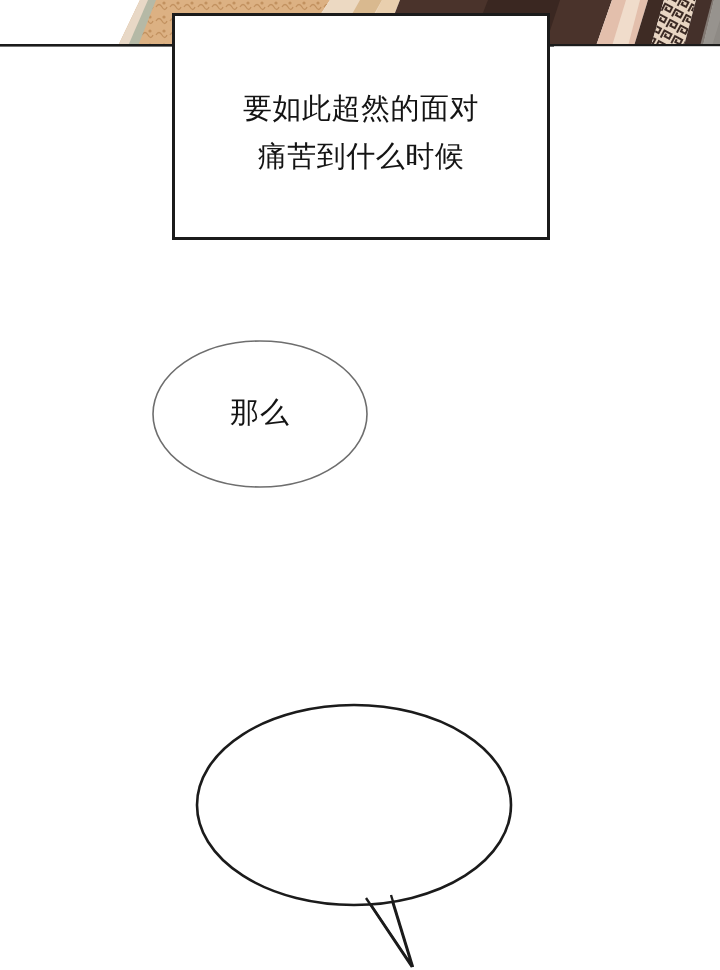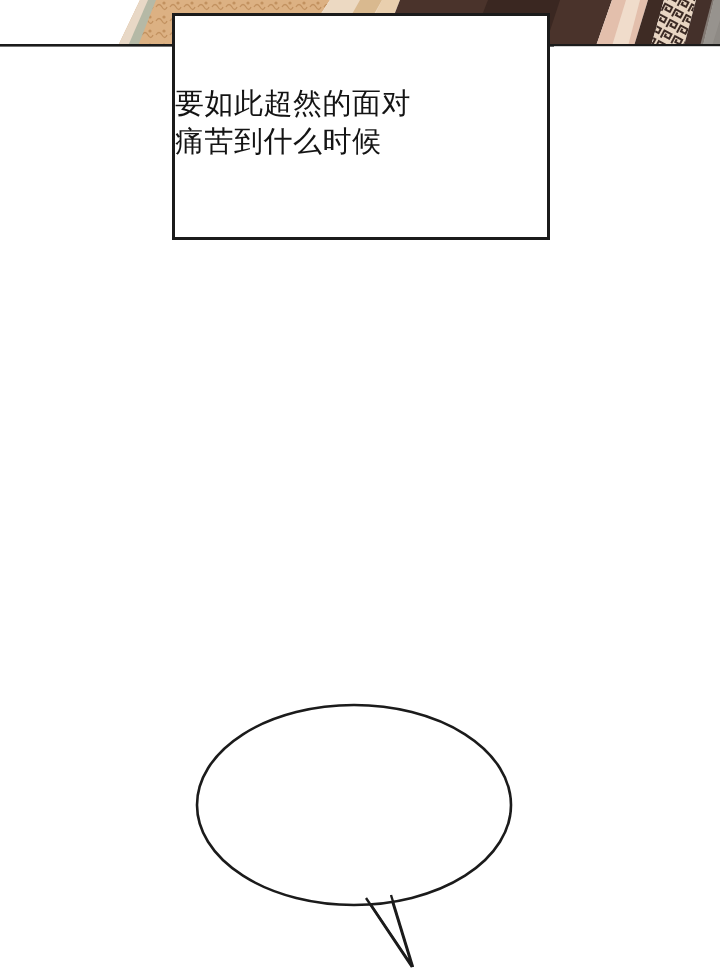--- a/index.html
+++ b/index.html
@@ -42,22 +42,23 @@
     background: #ffffff;
     border: 3px solid #1b1b1b;
     box-sizing: border-box;
     z-index: 5;
   }
   .narration-text {
     position: absolute;
     left: 0;
     right: 0;
     top: 68px;
+    text-align: center;
     font-size: 29px;
-    line-height: 38px;
+    line-height: 48px;
     color: #141414;
     font-weight: 400;
     letter-spacing: 0.5px;
     white-space: pre-line;
   }
 
   
   .bubble-small {
     position: absolute;
     left: 150px;
@@ -159,20 +160,26 @@
       <rect x="0" y="44" width="554" height="2.6" fill="#1b1b1b"></rect>
       <rect x="548" y="44" width="172" height="2.2" fill="#1b1b1b"></rect>
     </svg>
   </div>
 
   <div class="narration-box">
     <div class="narration-text">要如此超然的面对
 痛苦到什么时候</div>
   </div>
 
+  <div class="bubble-small">
+    <svg class="svg-layer" viewBox="0 0 220 152" preserveAspectRatio="none" xmlns="http://www.w3.org/2000/svg">
+      <ellipse cx="110" cy="76" rx="107" ry="73" fill="#ffffff" stroke="#6e6e6e" stroke-width="1.6"></ellipse>
+    </svg>
+    <div class="bubble-small-text">那么</div>
+  </div>
 
   <div class="bubble-large">
     <svg class="svg-layer" viewBox="0 0 330 272" preserveAspectRatio="none" xmlns="http://www.w3.org/2000/svg">
 
       <path d="M175 198 L222 268 L200 196 Z" fill="#ffffff" stroke="#1b1b1b" stroke-width="2.4" stroke-linejoin="miter"></path>
 
       <ellipse cx="164" cy="107" rx="157" ry="100" fill="#ffffff" stroke="#1b1b1b" stroke-width="2.6"></ellipse>
 
       <path d="M176 200 L222 269" fill="none" stroke="#1b1b1b" stroke-width="2.4"></path>
       <path d="M201 197 L223 269" fill="none" stroke="#1b1b1b" stroke-width="2.4"></path>

